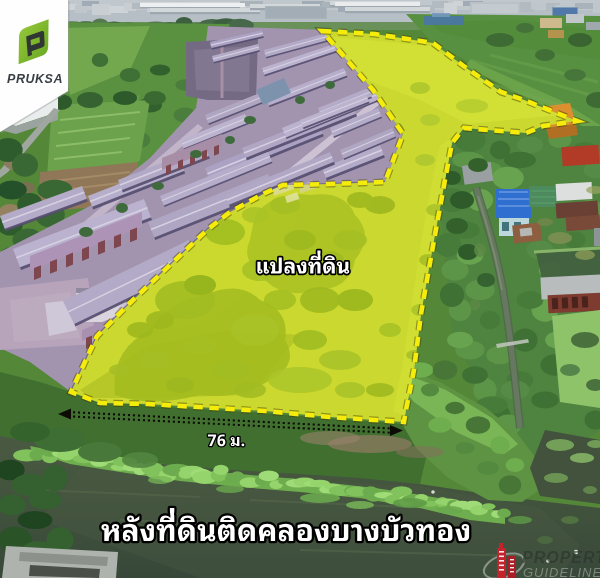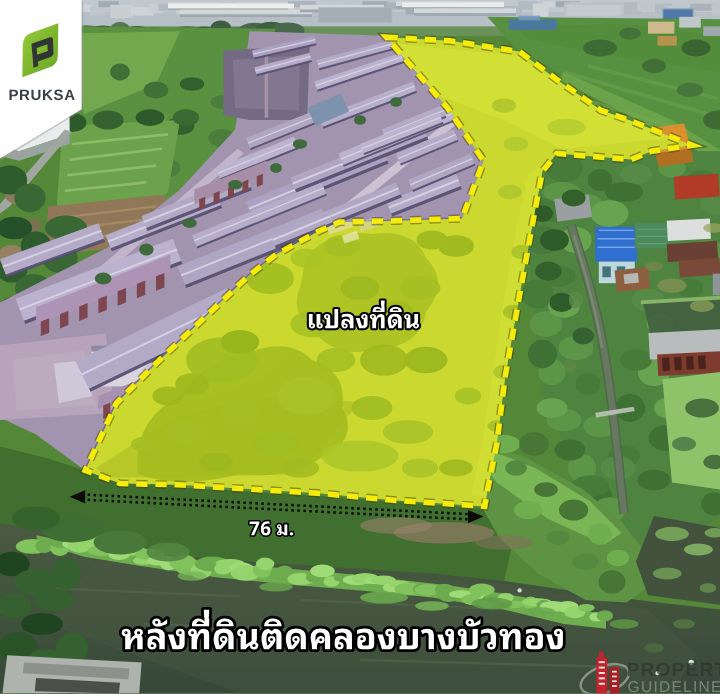--- a/index.html
+++ b/index.html
@@ -1,14 +1,14 @@
 <!DOCTYPE html>
 <html><head><meta charset="utf-8"><style>
 html,body{margin:0;padding:0;background:#777;}
-#stage{position:relative;width:600px;height:578px;overflow:hidden;font-family:"Liberation Sans",sans-serif;}
+#stage{position:relative;width:600px;height:578px;overflow:hidden;font-family:"Liberation Sans",sans-serif;font-style:italic;}
 </style></head>
 <body>
 
 <div id="stage">
 <svg width="600" height="578" viewBox="0 0 600 578">
 
 <rect x="0" y="0" width="600" height="36" fill="#b3bbc2"></rect>
 
 <rect x="0" y="22" width="600" height="556" fill="#558739"></rect>
       <rect x="0" y="22" width="600" height="8" fill="#7f9b79" opacity="0.5"></rect>

